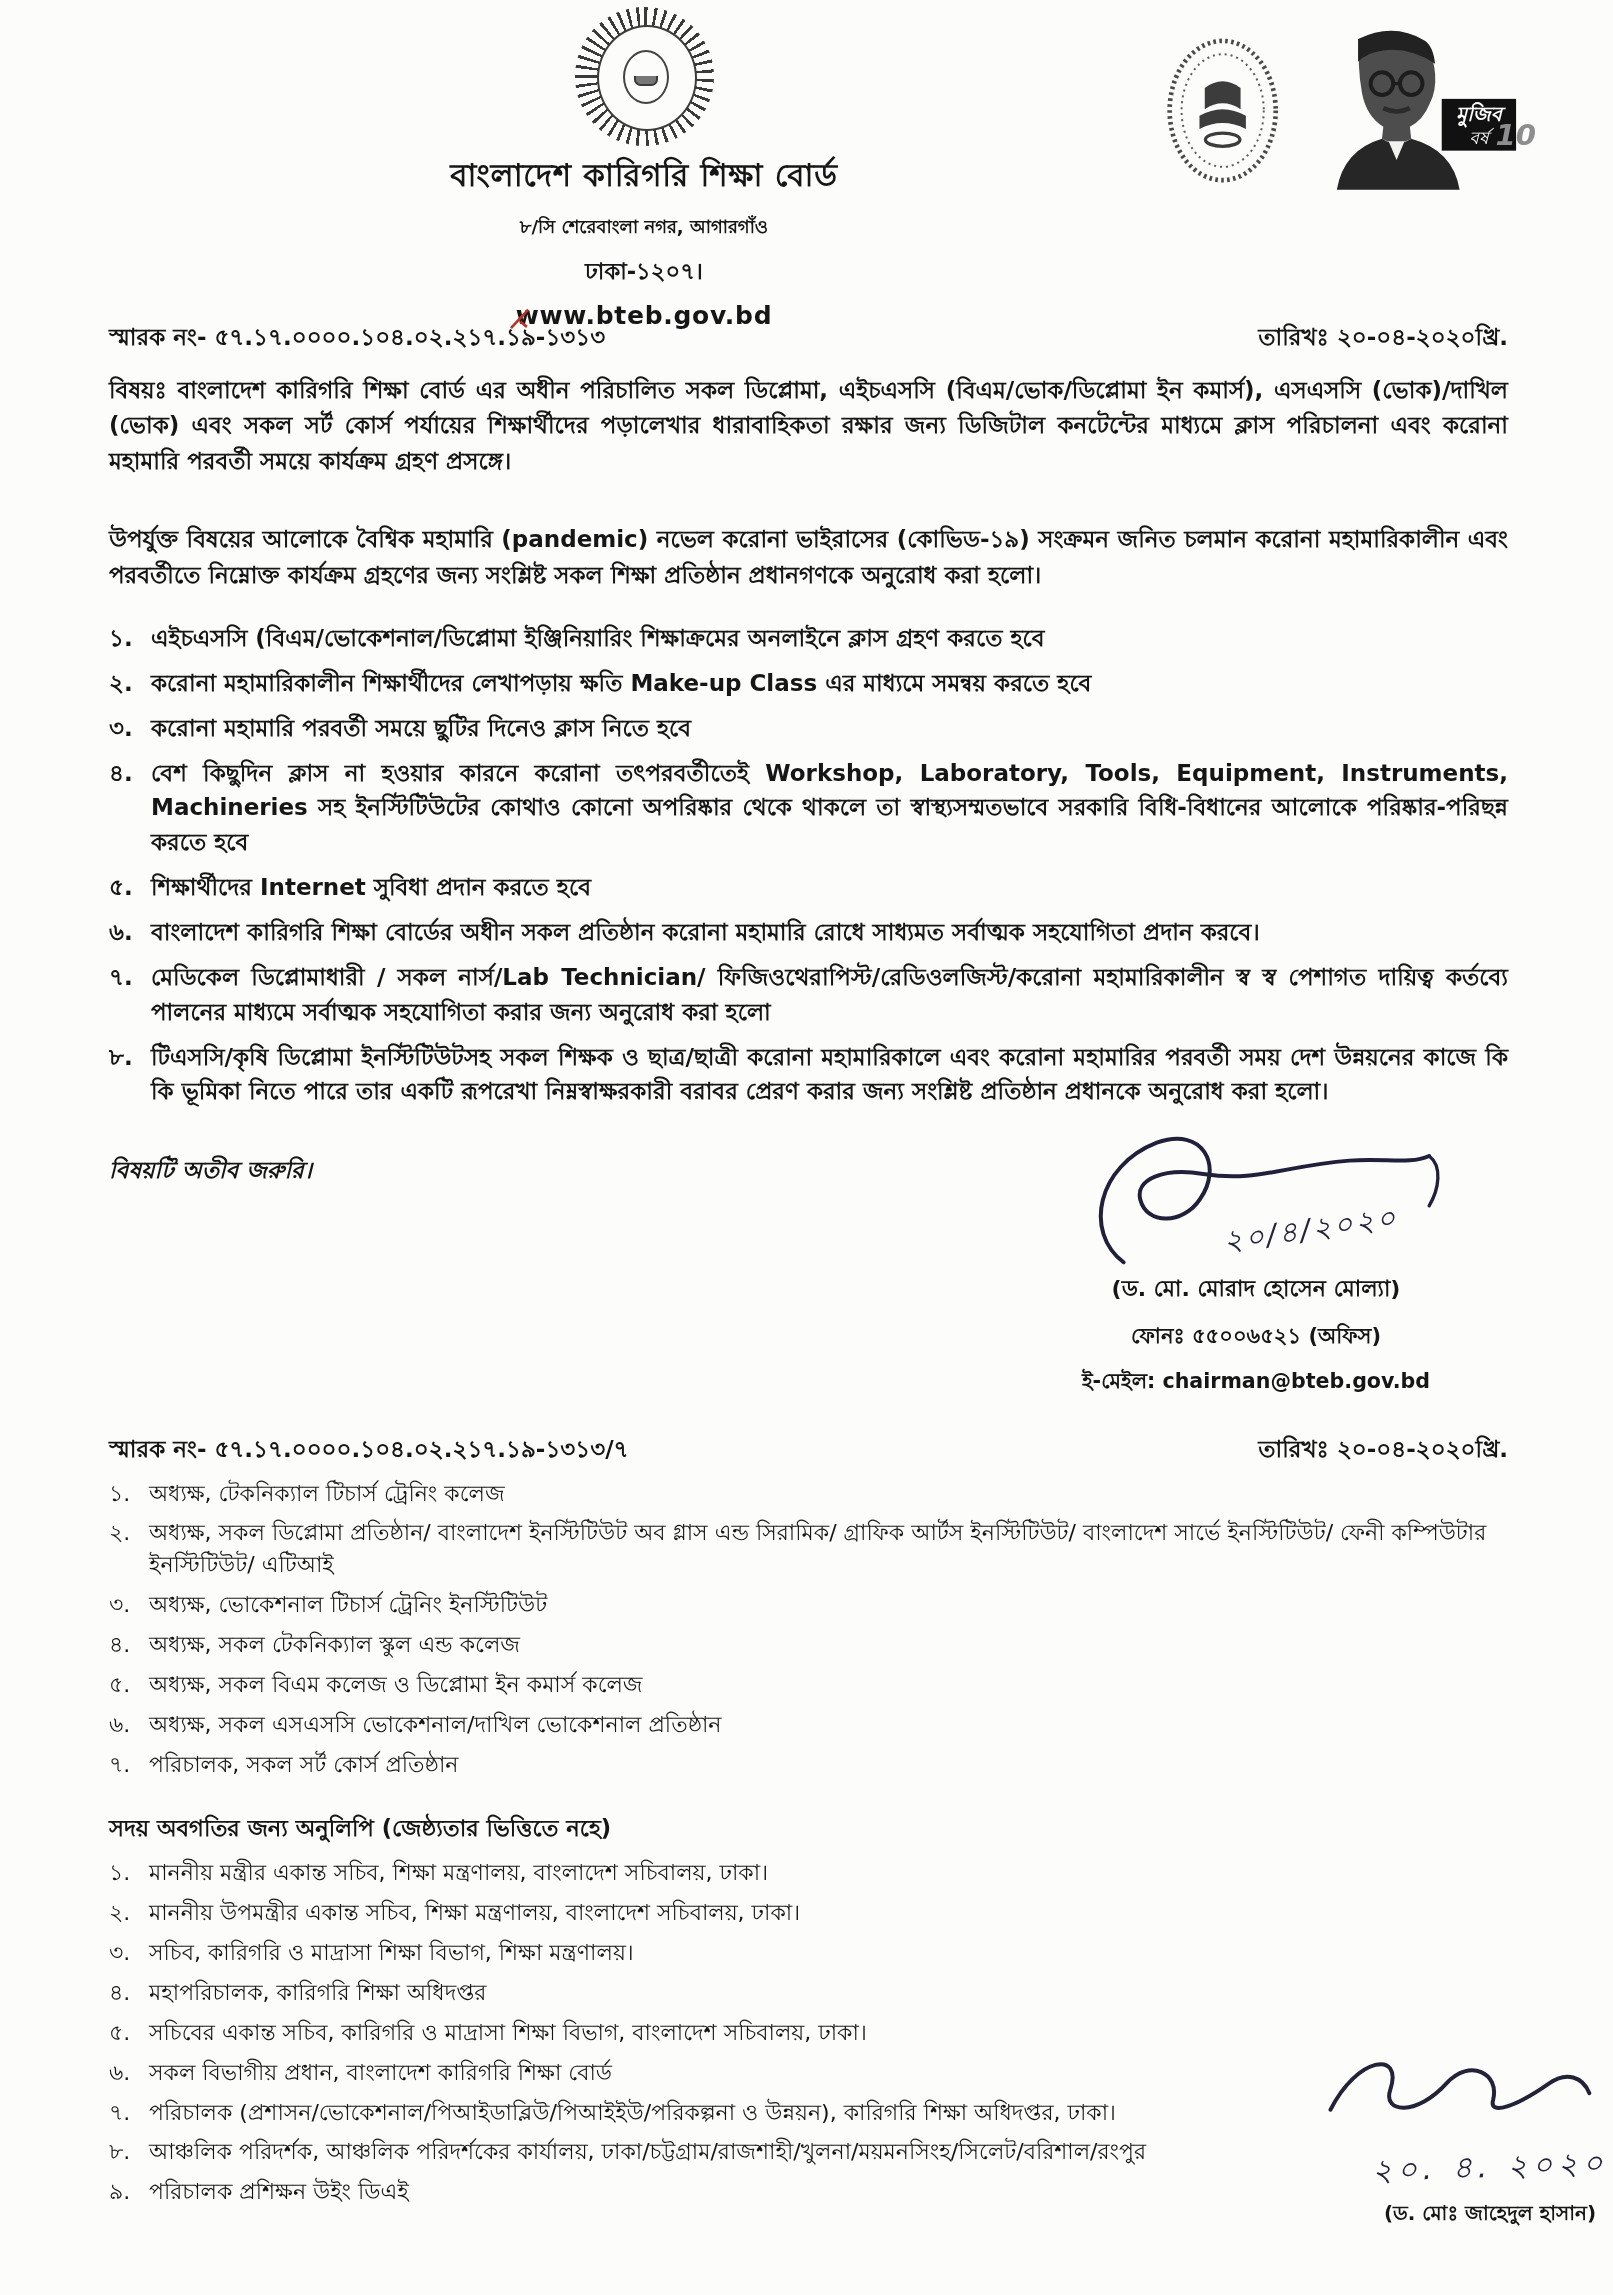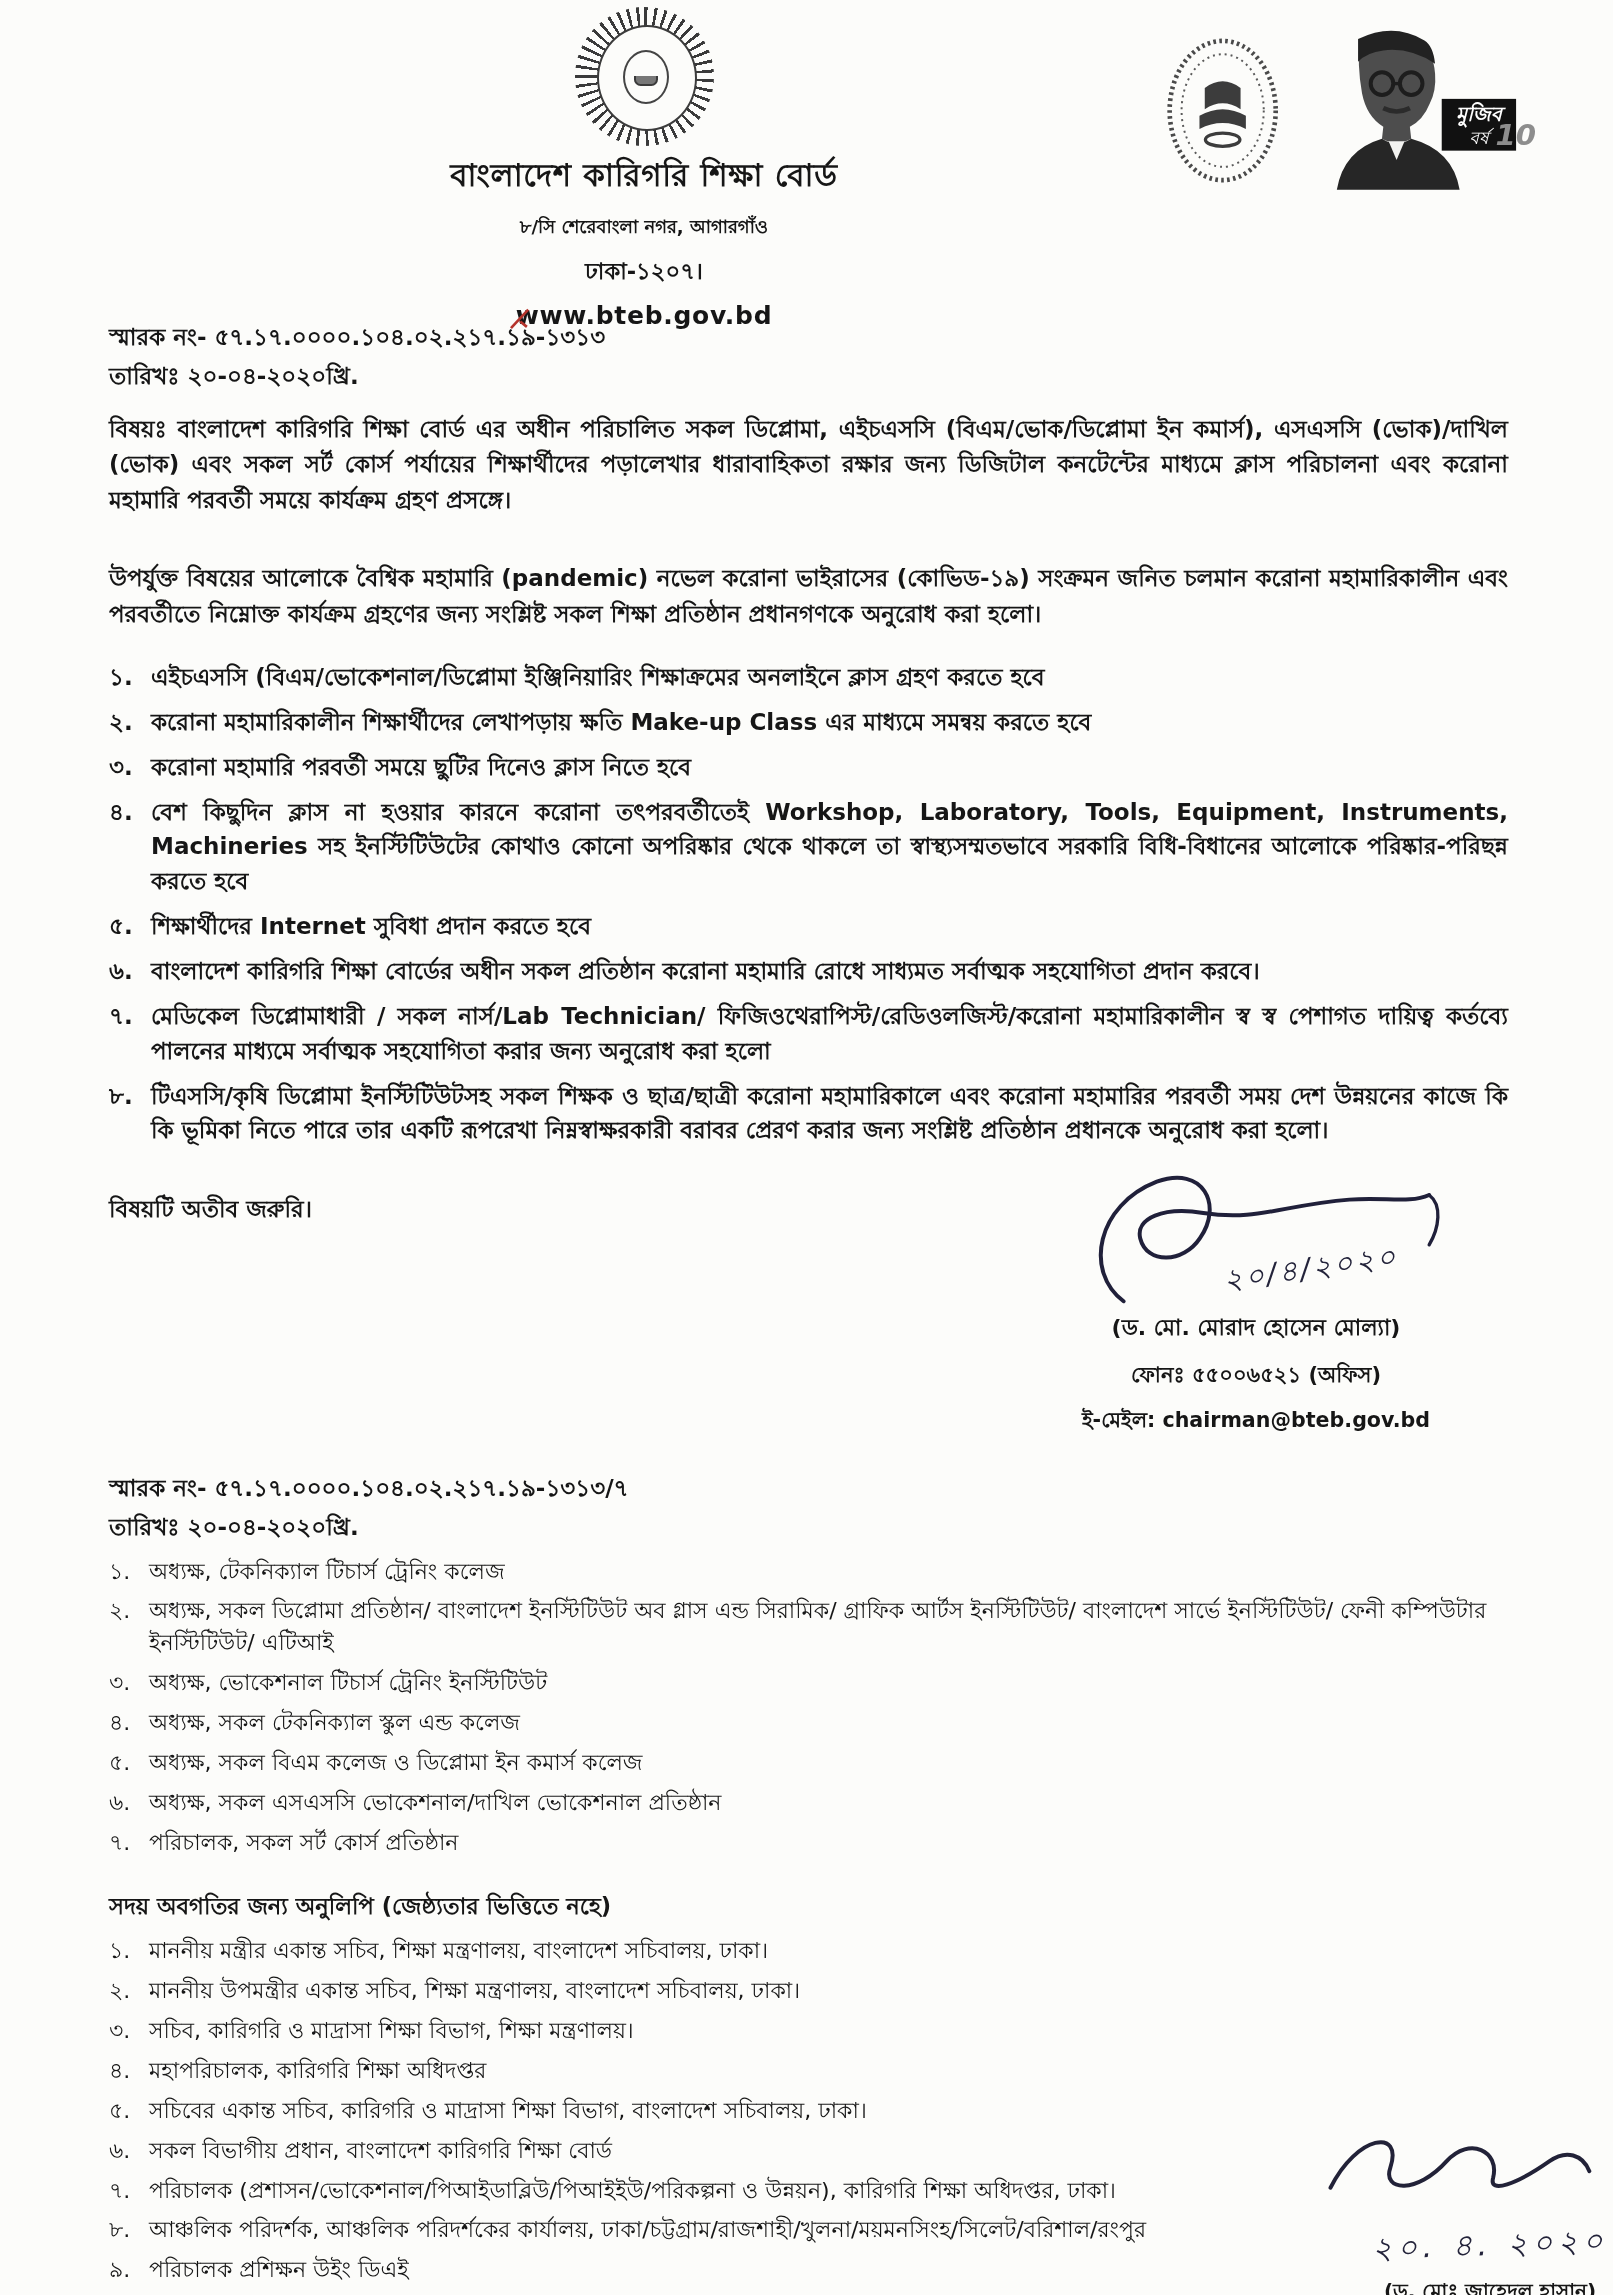--- a/index.html
+++ b/index.html
@@ -34,33 +34,33 @@
     border:2px solid #3a3a3a;border-top:none;border-radius:0 0 6.6px 6.6px;background:#777;
   }
   .org-title{font-size:31px;font-weight:bold;letter-spacing:0.7px;margin-top:4px;}
   .org-addr{font-size:18px;font-weight:bold;margin-top:10.6px;}
   .org-city{font-size:22.6px;font-weight:bold;margin-top:9.3px;}
   .org-web{font-size:25px;font-weight:bold;margin-top:9.3px;letter-spacing:0.7px;}
   .logo-emblem{position:absolute;left:1165px;top:36px;}
   .logo-mujib{position:absolute;left:1297px;top:26.5px;font-style:italic;}
   
   .memo-row{display:flex;justify-content:space-between;align-items:baseline;
-    font-size:23px;font-weight:bold;position:relative;flex-direction:column;}
+    font-size:23px;font-weight:bold;position:relative;}
   .memo-row .tick{position:absolute;left:398px;top:-12px;}
   .memo2-row{margin-top:30.5px;}
   
   .subject{font-size:23px;font-weight:bold;line-height:1.55;text-align:justify;margin-top:14.6px;}
   .intro{font-size:23px;font-weight:bold;line-height:1.6;text-align:justify;margin-top:41px;}
   .dir-list{margin-top:26.5px;}
   .dir-item{display:flex;font-size:23px;font-weight:bold;line-height:1.5;margin-top:10.6px;}
   .dir-num{flex:none;width:42px;}
   .dir-text{flex:1;text-align:justify;}
   
   .sig-row{display:flex;justify-content:space-between;margin-top:17px;}
-  .urgent{font-size:23px;font-weight:bold;padding-top:26.5px;}
+  .urgent{font-size:23px;font-weight:bold;padding-top:26.5px;font-style:italic;}
   .chairman-block{width:504px;text-align:center;position:relative;}
   .hand-date{
     position:absolute;left:219px;top:80px;font-size:29px;font-style:italic;
     transform:rotate(-8deg);color:#23233a;letter-spacing:2.7px;white-space:nowrap;
   }
   .sig-name{font-size:22px;font-weight:bold;margin-top:2.7px;}
   .sig-role{font-size:22px;font-weight:bold;margin-top:12px;}
   .sig-phone{font-size:21px;font-weight:bold;margin-top:12px;}
   .sig-mail{font-size:20.6px;font-weight:bold;margin-top:10.6px;}
   

